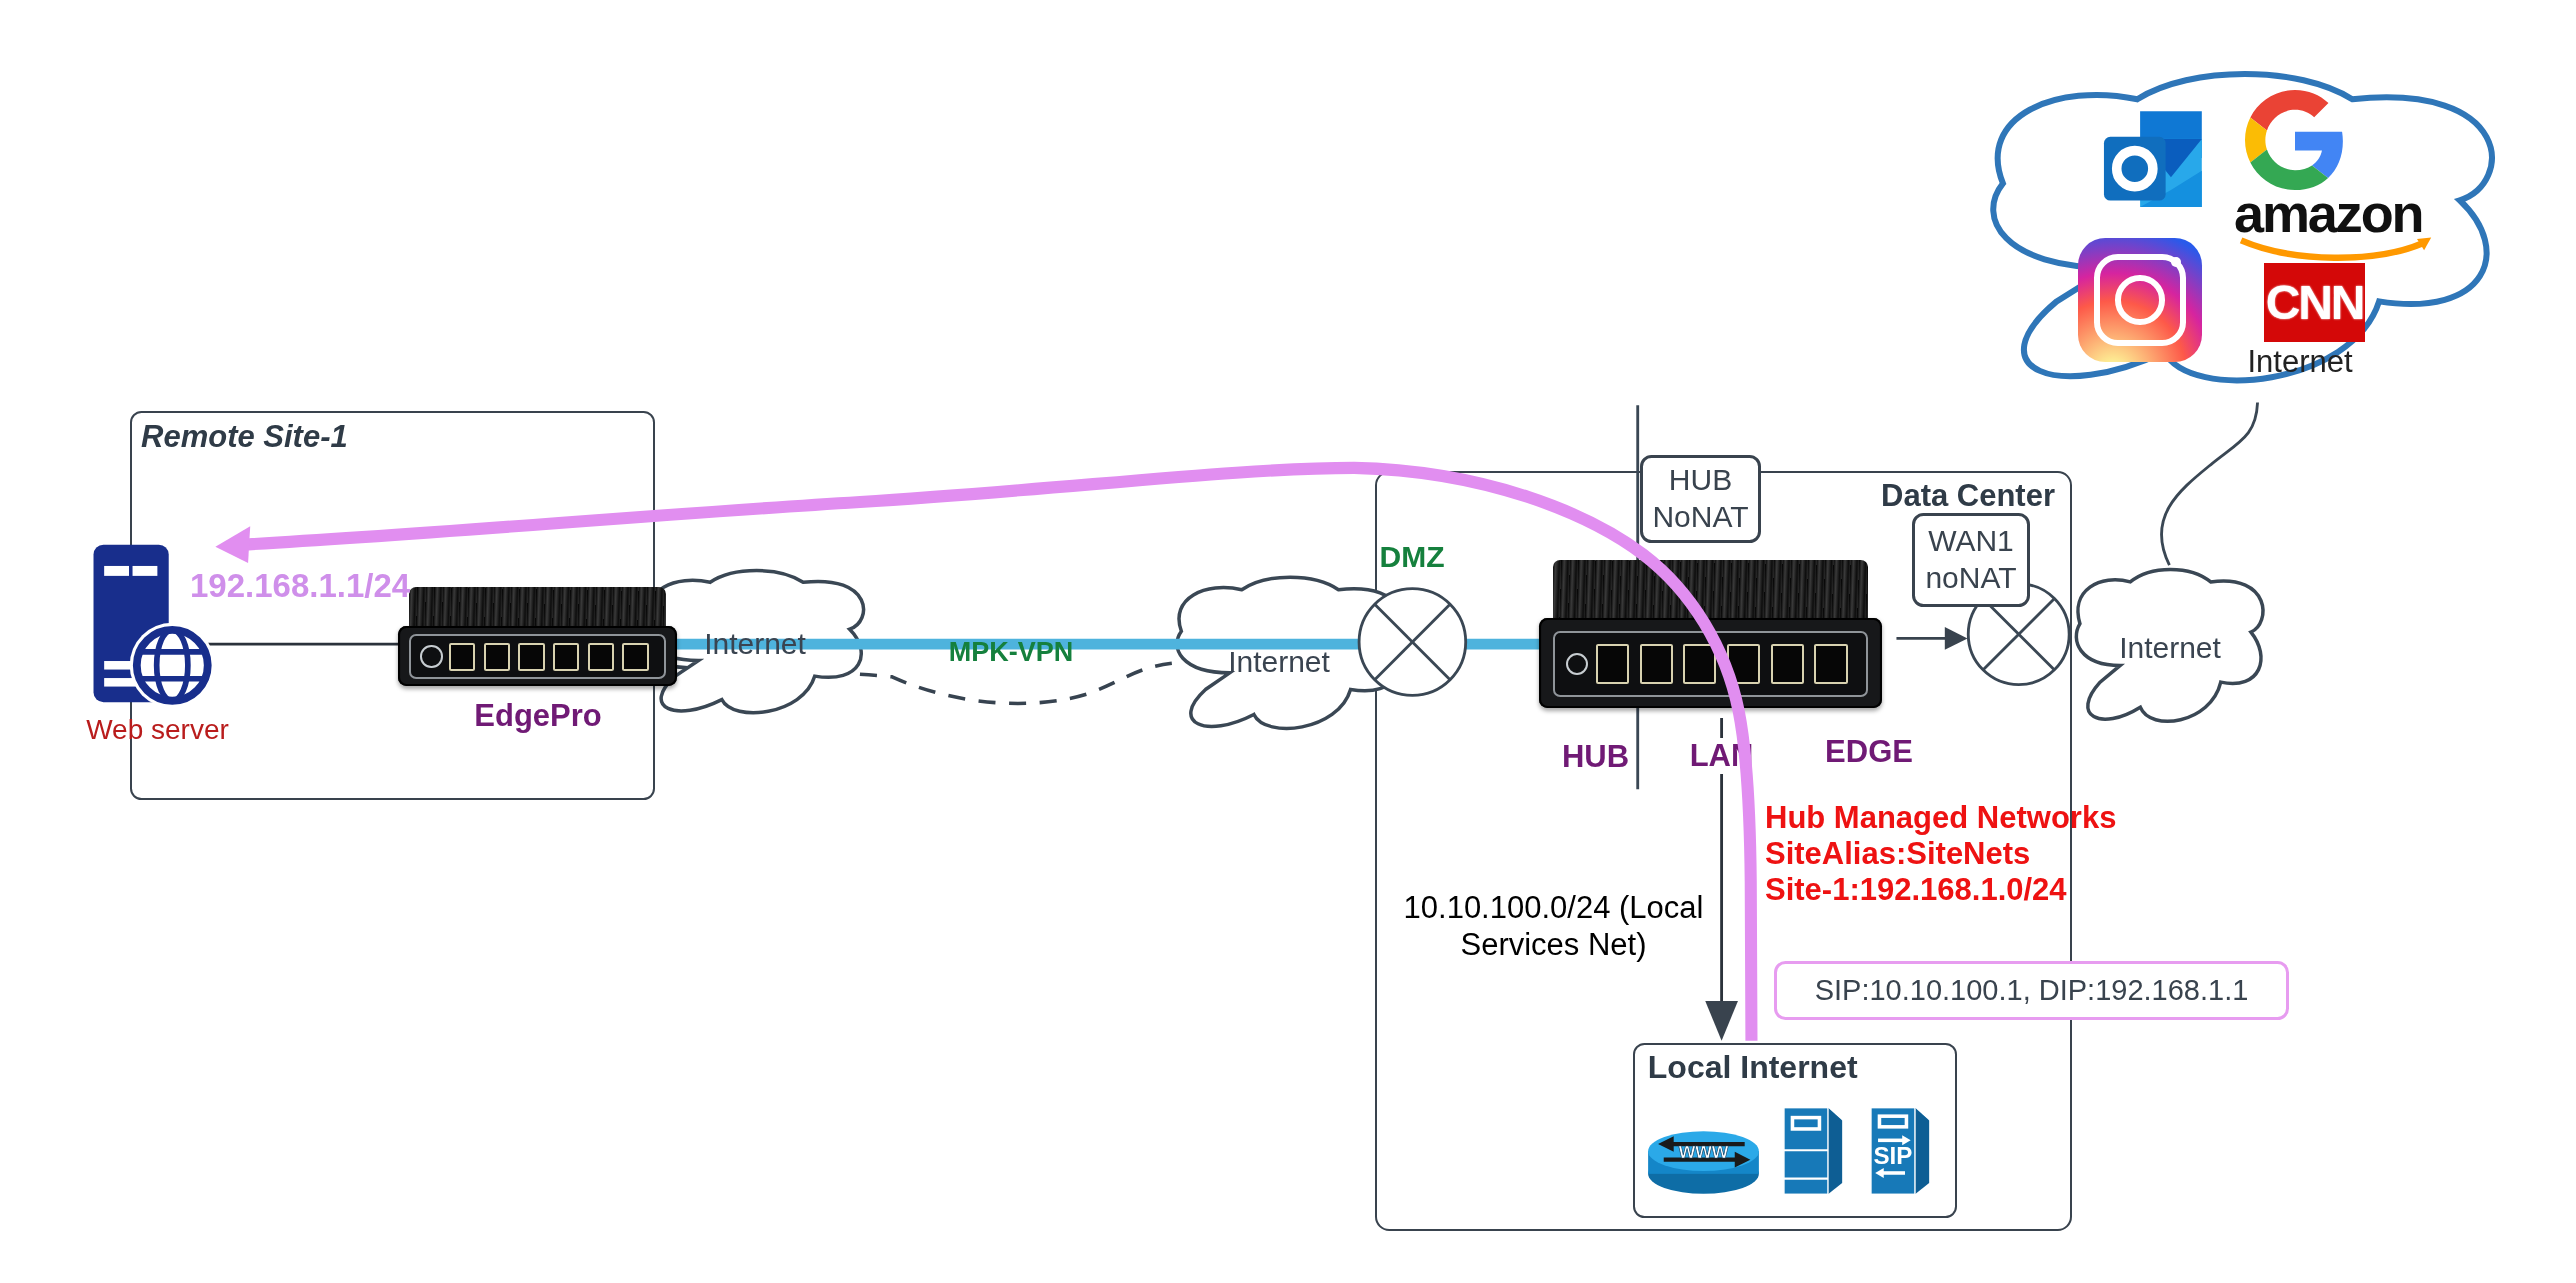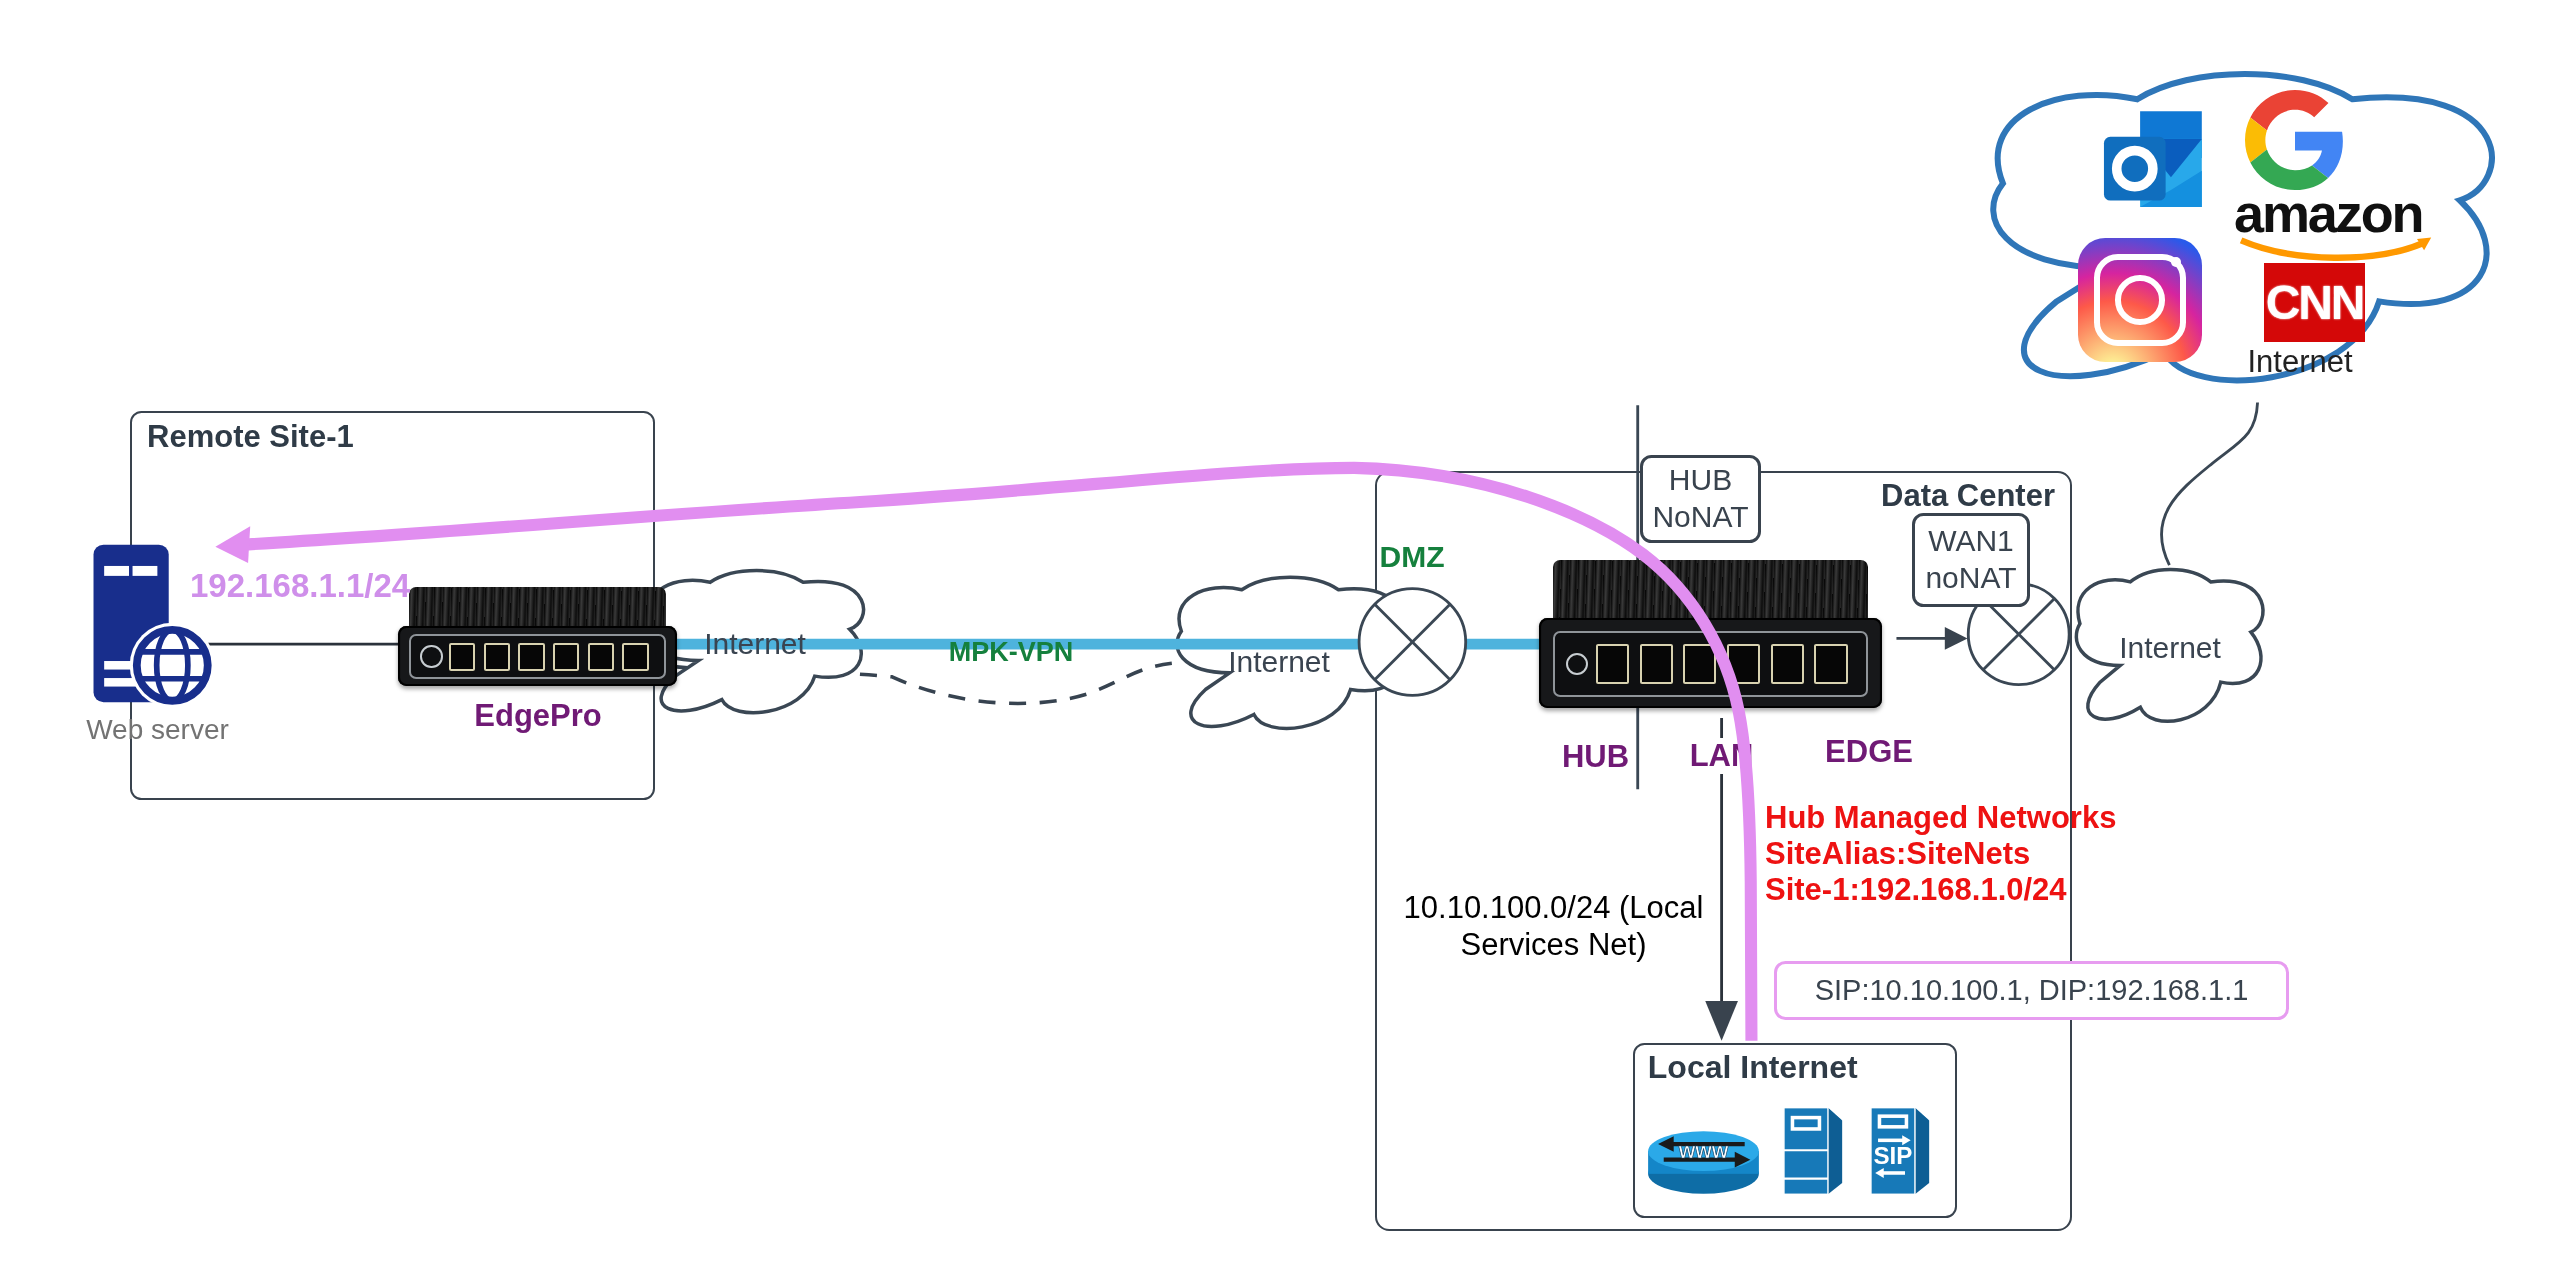--- a/index.html
+++ b/index.html
@@ -34,29 +34,29 @@
   .iglogo{position:absolute;border-radius:22%;
      background:radial-gradient(circle at 28% 110%,#fdf497 0%,#fdf497 6%,#fd5949 45%,#d6249f 62%,#285AEB 92%);}
   .iglogo .frame{position:absolute;inset:13%;border:6.4px solid #fff;border-radius:26%;}
   .iglogo .lens{position:absolute;inset:30%;border:6.4px solid #fff;border-radius:50%;}
   .iglogo .dot{position:absolute;right:17%;top:15%;width:8%;height:8%;background:#fff;border-radius:50%;}
   .cnnlogo{position:absolute;background:#d40808;display:flex;align-items:center;justify-content:center;
      color:#fff;font-weight:bold;font-size:48px;letter-spacing:-2.1px;
      text-shadow:0 0 2.1px #fff;}
   .amazonlogo{position:absolute;color:#101010;font-weight:bold;letter-spacing:-2.1px;
      font-size:54px;line-height:0.9;}
-  .wsrvtext{position:absolute;font-size:28px;color:#737373;text-align:center;}
+  .wsrvtext{position:absolute;font-size:28px;color:#b91c1c;text-align:center;}
 </style>
 </head>
 <body>
 
 <div id="stage">
 
   <div class="box" style="left:130px;top:411px;width:521px;height:385px;">
-    <div class="box-title" style="position:absolute;left:15px;top:5.7px;">Remote Site-1</div>
+    <div class="box-title" style="position:absolute;left:9px;top:5.7px;font-style:italic;">Remote Site-1</div>
   </div>
 
   <div class="box" style="left:1375px;top:471px;width:693px;height:756px;border-radius:14.2px;"></div>
   <div class="box-title" style="position:absolute;left:1820px;top:478px;width:235px;text-align:right;">Data Center</div>
 
   <div class="box" style="left:1633px;top:1043px;width:320px;height:171px;background:#fff;">
     <div class="box-title" style="position:absolute;left:12.8px;top:4.3px;font-size:32px;">Local Internet</div>
   </div>
 
   <svg width="2576" height="1284" viewBox="0 0 3624 1806">

